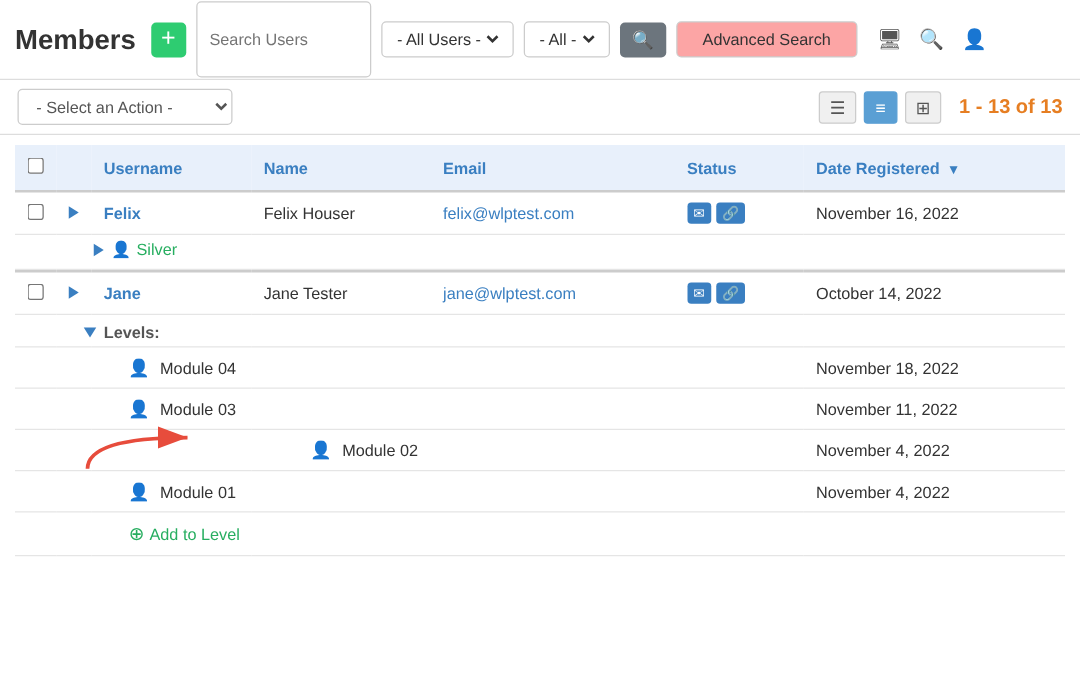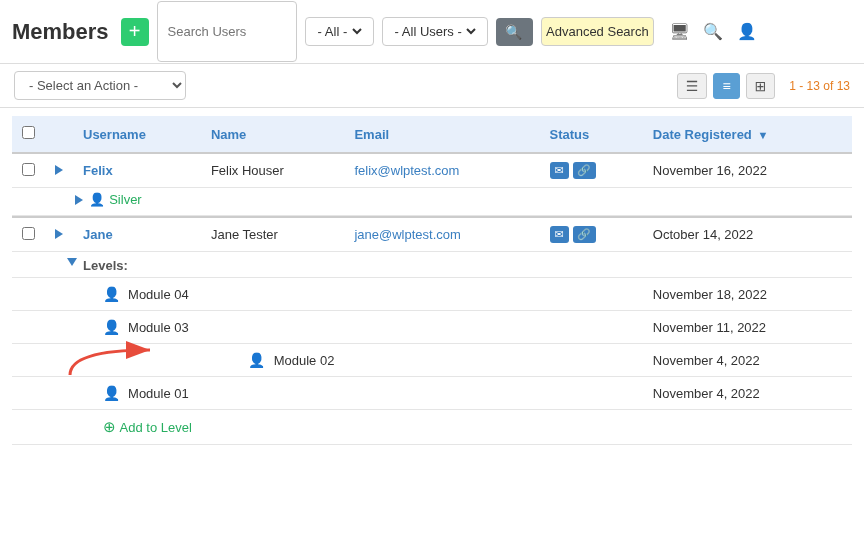--- a/index.html
+++ b/index.html
@@ -6,31 +6,31 @@
     body { font-family: Arial, sans-serif; font-size: 13px; background: #fff; color: #333; width: 864px; min-height: 544px; overflow: hidden; }
 
     
     .header { display: flex; align-items: center; padding: 8px 12px; border-bottom: 1px solid #ddd; background: #fff; gap: 8px; height: 64px; }
     .members-title { font-size: 22px; font-weight: bold; color: #333; margin-right: 4px; }
     .add-btn { background: #2ecc71; border: none; color: #fff; width: 28px; height: 28px; border-radius: 4px; font-size: 20px; cursor: pointer; display: flex; align-items: center; justify-content: center; }
     .search-input { border: 1px solid #ccc; padding: 22px 10px; border-radius: 4px; font-size: 13px; width: 140px; color: #999; }
     .dropdown-select { border: 1px solid #ccc; padding: 5px 8px; border-radius: 4px; font-size: 13px; background: #fff; cursor: pointer; display: flex; align-items: center; gap: 4px; color: #333; }
     .dropdown-select select { border: none; outline: none; background: transparent; font-size: 13px; color: #333; cursor: pointer; }
     .search-btn { background: #6c757d; border: none; color: #fff; padding: 6px 10px; border-radius: 4px; cursor: pointer; font-size: 14px; }
-    .advanced-search-btn { border: 1px solid #ccc; background: #fef9c3; padding: 6px 4px; border-radius: 4px; cursor: pointer; font-size: 13px; color: #333; }
+    .advanced-search-btn { border: 1px solid #ccc; background: #fca5a5; padding: 6px 20px; border-radius: 4px; cursor: pointer; font-size: 13px; color: #333; }
     .header-icons { display: flex; gap: 6px; margin-left: 4px; }
     .header-icon { width: 28px; height: 28px; display: flex; align-items: center; justify-content: center; font-size: 16px; color: #555; cursor: pointer; }
 
     
     .toolbar { display: flex; align-items: center; padding: 8px 14px; border-bottom: 1px solid #ddd; background: #fff; justify-content: space-between; height: 44px; }
     .action-select { border: 1px solid #ccc; padding: 5px 10px; border-radius: 4px; font-size: 13px; background: #fff; cursor: pointer; width: 172px; color: #555; }
     .toolbar-right { display: flex; align-items: center; gap: 6px; }
     .view-btn { border: 1px solid #ccc; background: #f0f0f0; padding: 4px 8px; border-radius: 3px; cursor: pointer; font-size: 14px; color: #555; }
     .view-btn.active { background: #5a9fd4; color: #fff; border-color: #5a9fd4; }
-    .pagination { font-size: 12px; color: #e67e22; font-weight: normal; margin-left: 8px; }
+    .pagination { font-size: 16px; color: #e67e22; font-weight: bold; margin-left: 8px; }
 
     
     .table-container { padding: 0 12px 12px 12px; }
     table { width: 100%; border-collapse: collapse; margin-top: 8px; }
     thead tr { background: #e8f0fb; }
     thead th { padding: 10px 10px; text-align: left; color: #3a7fc1; font-weight: 600; font-size: 13px; border-bottom: 2px solid #ccc; white-space: nowrap; }
     thead th.check-col { width: 30px; }
     .sort-icon { color: #3a7fc1; font-size: 11px; margin-left: 2px; }
     tbody tr { border-bottom: 1px solid #e5e5e5; }
     tbody td { padding: 8px 10px; vertical-align: middle; font-size: 13px; }
@@ -69,26 +69,26 @@
 <body>
 
 <div class="wrapper">
 
   <div class="header">
     <span class="members-title">Members</span>
     <button class="add-btn">+</button>
     <input class="search-input" type="text" placeholder="Search Users" style="">
     <div class="dropdown-select">
       <select>
-        <option>- All -</option>
+        <option>- All Users -</option>
       </select>
     </div>
     <div class="dropdown-select">
       <select>
-        <option>- All Users -</option>
+        <option>- All -</option>
       </select>
     </div>
     <button class="search-btn">🔍</button>
     <button class="advanced-search-btn">Advanced Search</button>
     <div class="header-icons">
       <span class="header-icon">🖥</span>
       <span class="header-icon">🔍</span>
       <span class="header-icon">👤</span>
     </div>
   </div>
@@ -161,21 +161,21 @@
             <div class="status-icons">
               <span class="mail-icon">✉</span>
               <span class="link-icon">🔗</span>
             </div>
           </td>
           <td>October 14, 2022</td>
         </tr>
 
         <tr class="levels-row">
           <td colspan="7" style="padding: 6px 10px 4px 55px;">
-            <div style="display: flex; align-items: flex-start; gap: 6px;">
+            <div style="display: flex; align-items: center; gap: 6px;">
               <span class="tri-down"></span>
               <span class="level-label">Levels:</span>
             </div>
           </td>
         </tr>
 
         <tr>
           <td colspan="2"></td>
           <td colspan="2" style="padding-left: 30px;">
             <span class="module-icon">👤</span>

